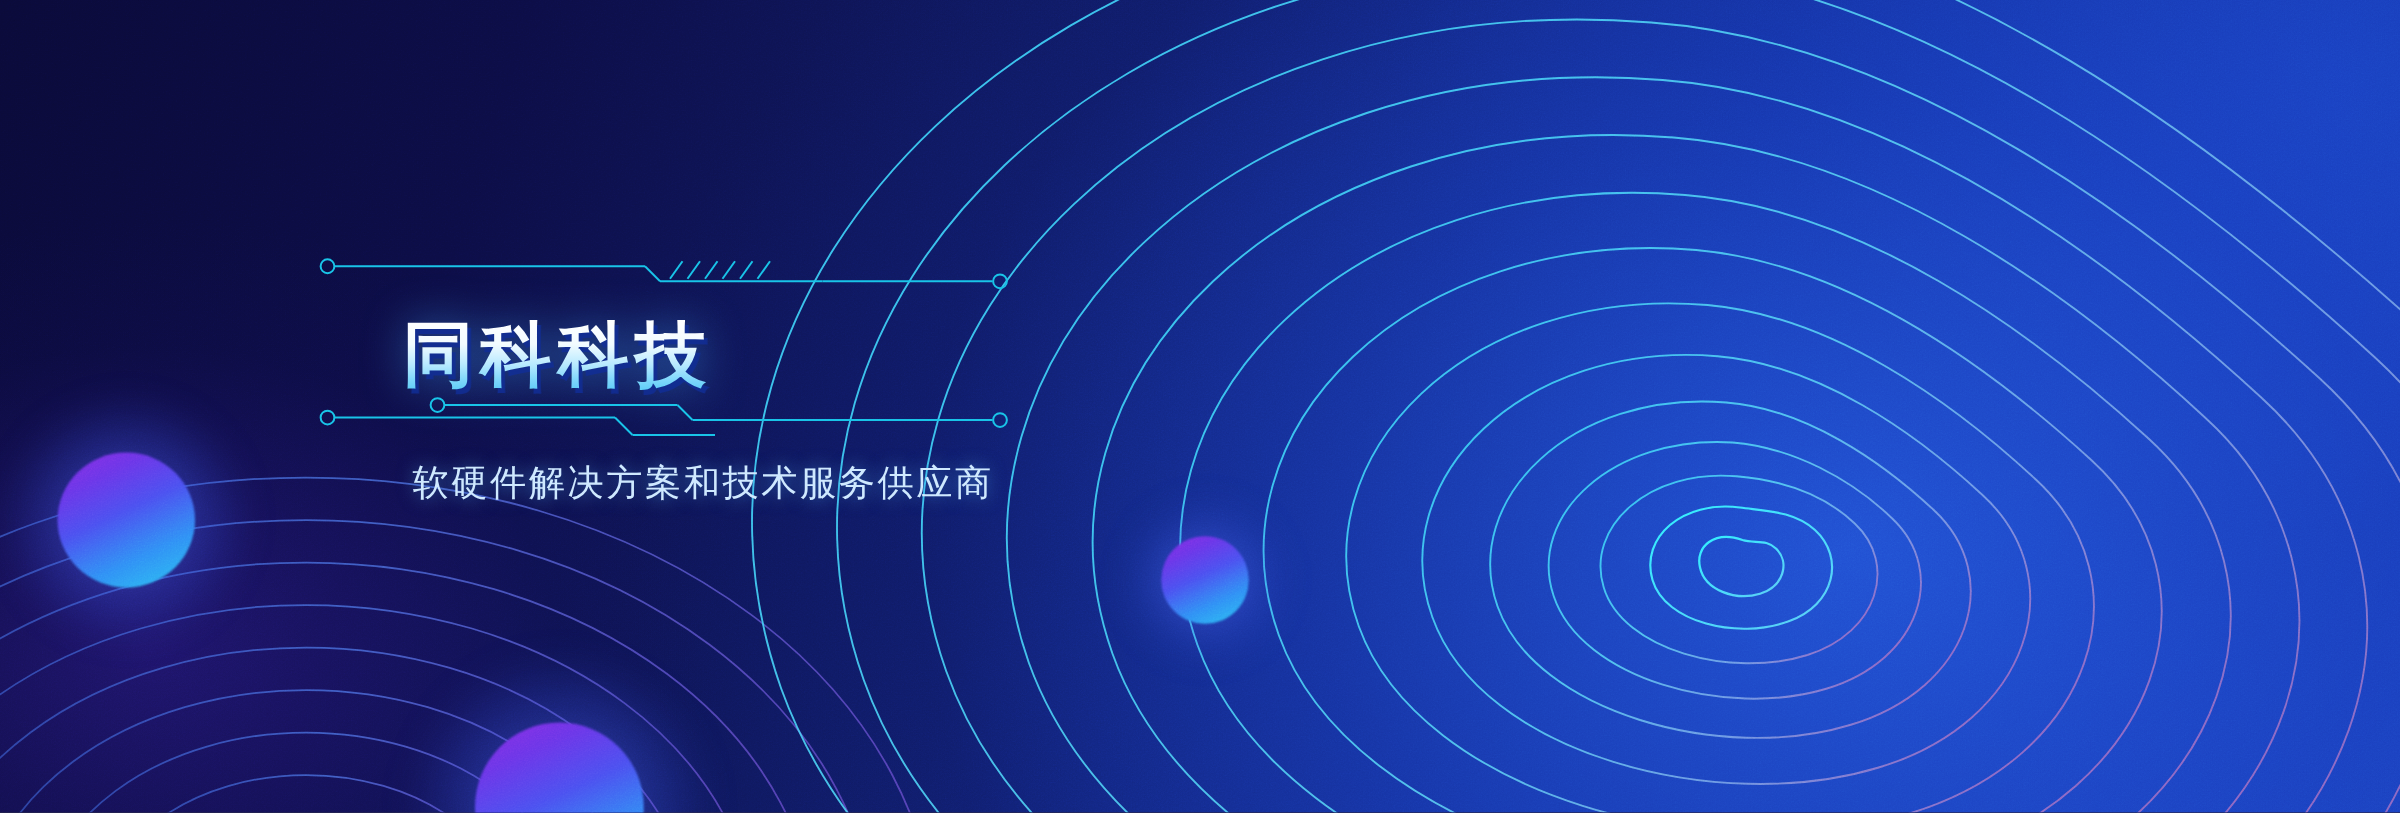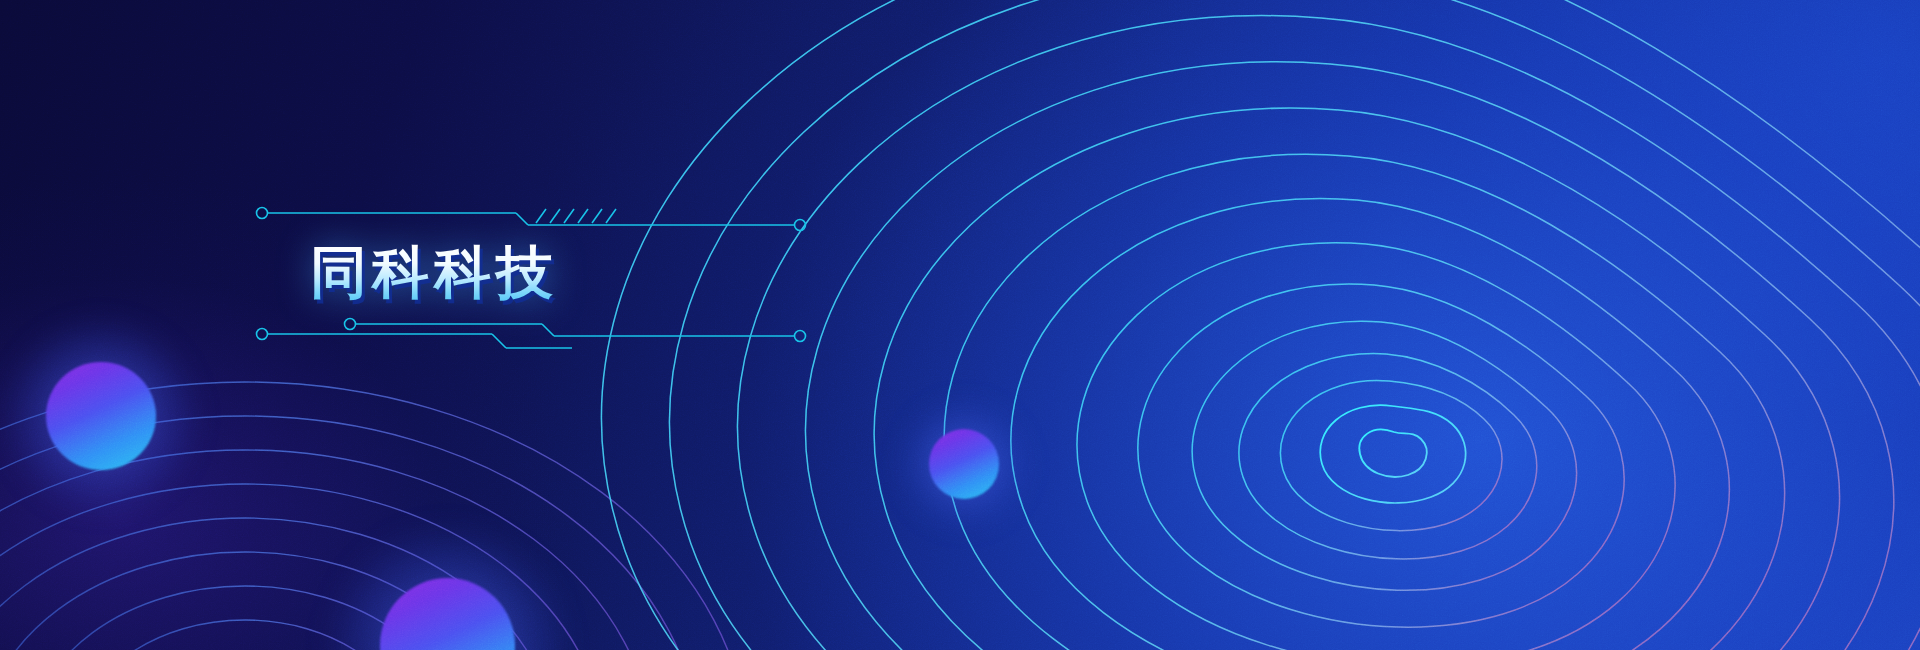--- a/index.html
+++ b/index.html
@@ -72,21 +72,21 @@
     color:rgba(150,175,255,0.16);
     white-space:pre;
     user-select:none;
   }
 
   
   #textblock{ position:absolute; z-index:8; left:306px; top:212px; width:620px; }
 
   #title{
     position:relative;
-    margin:4px;
+    margin:16px;
     font-size:57px;
     line-height:1;
     font-weight:bold;
     letter-spacing:5px;
     font-family:"DejaVu Sans","Liberation Sans",sans-serif;
     background:linear-gradient(180deg,#ffffff 0%,#f2fbff 34%,#b9eaff 62%,#7fd7fb 84%,#5ccbf7 100%);
     -webkit-background-clip:text;
     background-clip:text;
     color:transparent;
     -webkit-text-fill-color:transparent;
@@ -218,20 +218,21 @@
         <path d="M288 12 L300 24"></path>
         <path d="M300 24 H540"></path>
         <circle cx="546" cy="24" r="5.5"></circle>
 
         <path d="M238 22 L252 36"></path>
         <path d="M252 36 H318"></path>
       </g>
     </svg>
   </div>
 
+  <div id="subtitle">软硬件解决方案和技术服务供应商</div>
 
   <svg id="noise" viewBox="0 0 1920 650" preserveAspectRatio="none">
     <filter id="grainf">
       <feTurbulence type="fractalNoise" baseFrequency="0.85" numOctaves="3" stitchTiles="stitch"></feTurbulence>
       <feColorMatrix type="saturate" values="0"></feColorMatrix>
     </filter>
     <rect width="1920" height="650" filter="url(#grainf)"></rect>
   </svg>
 
 </div>

